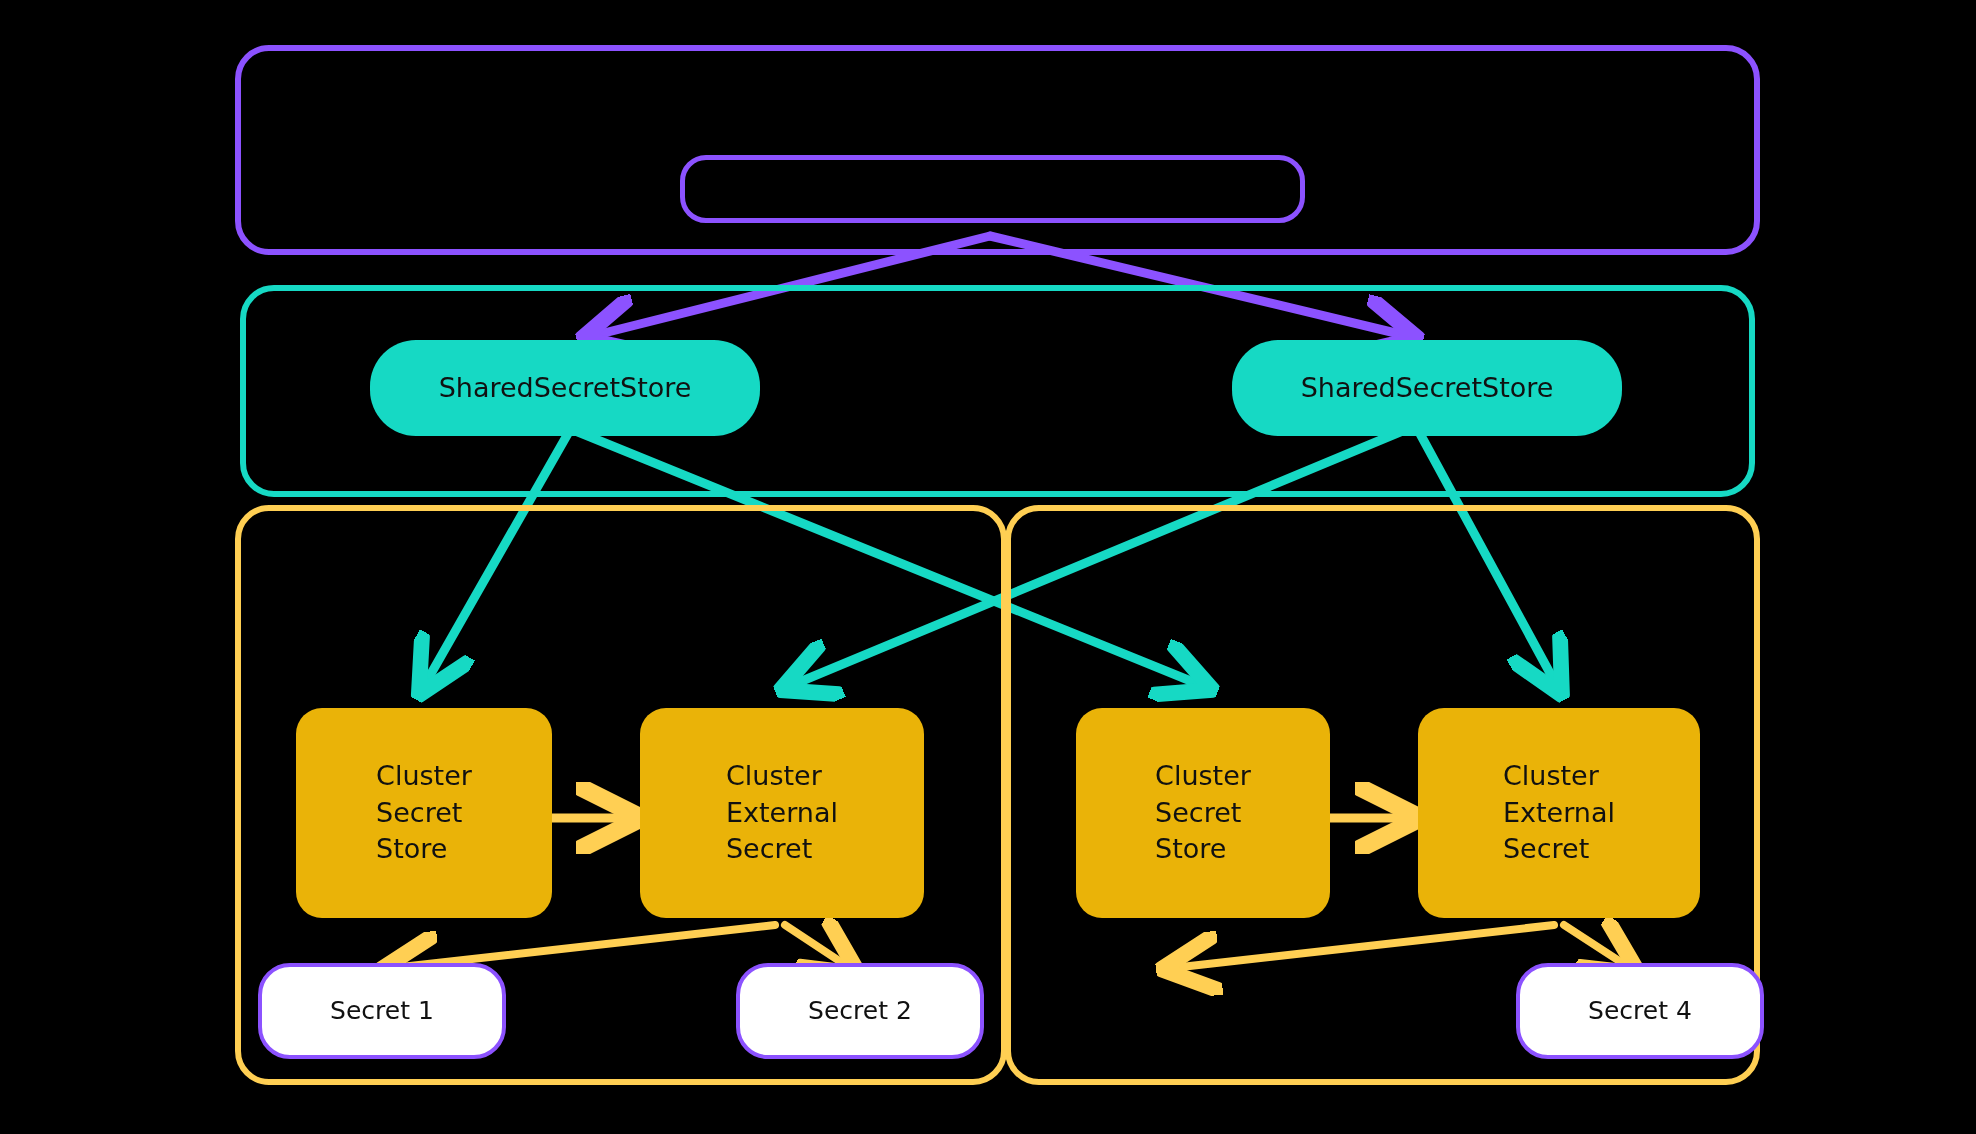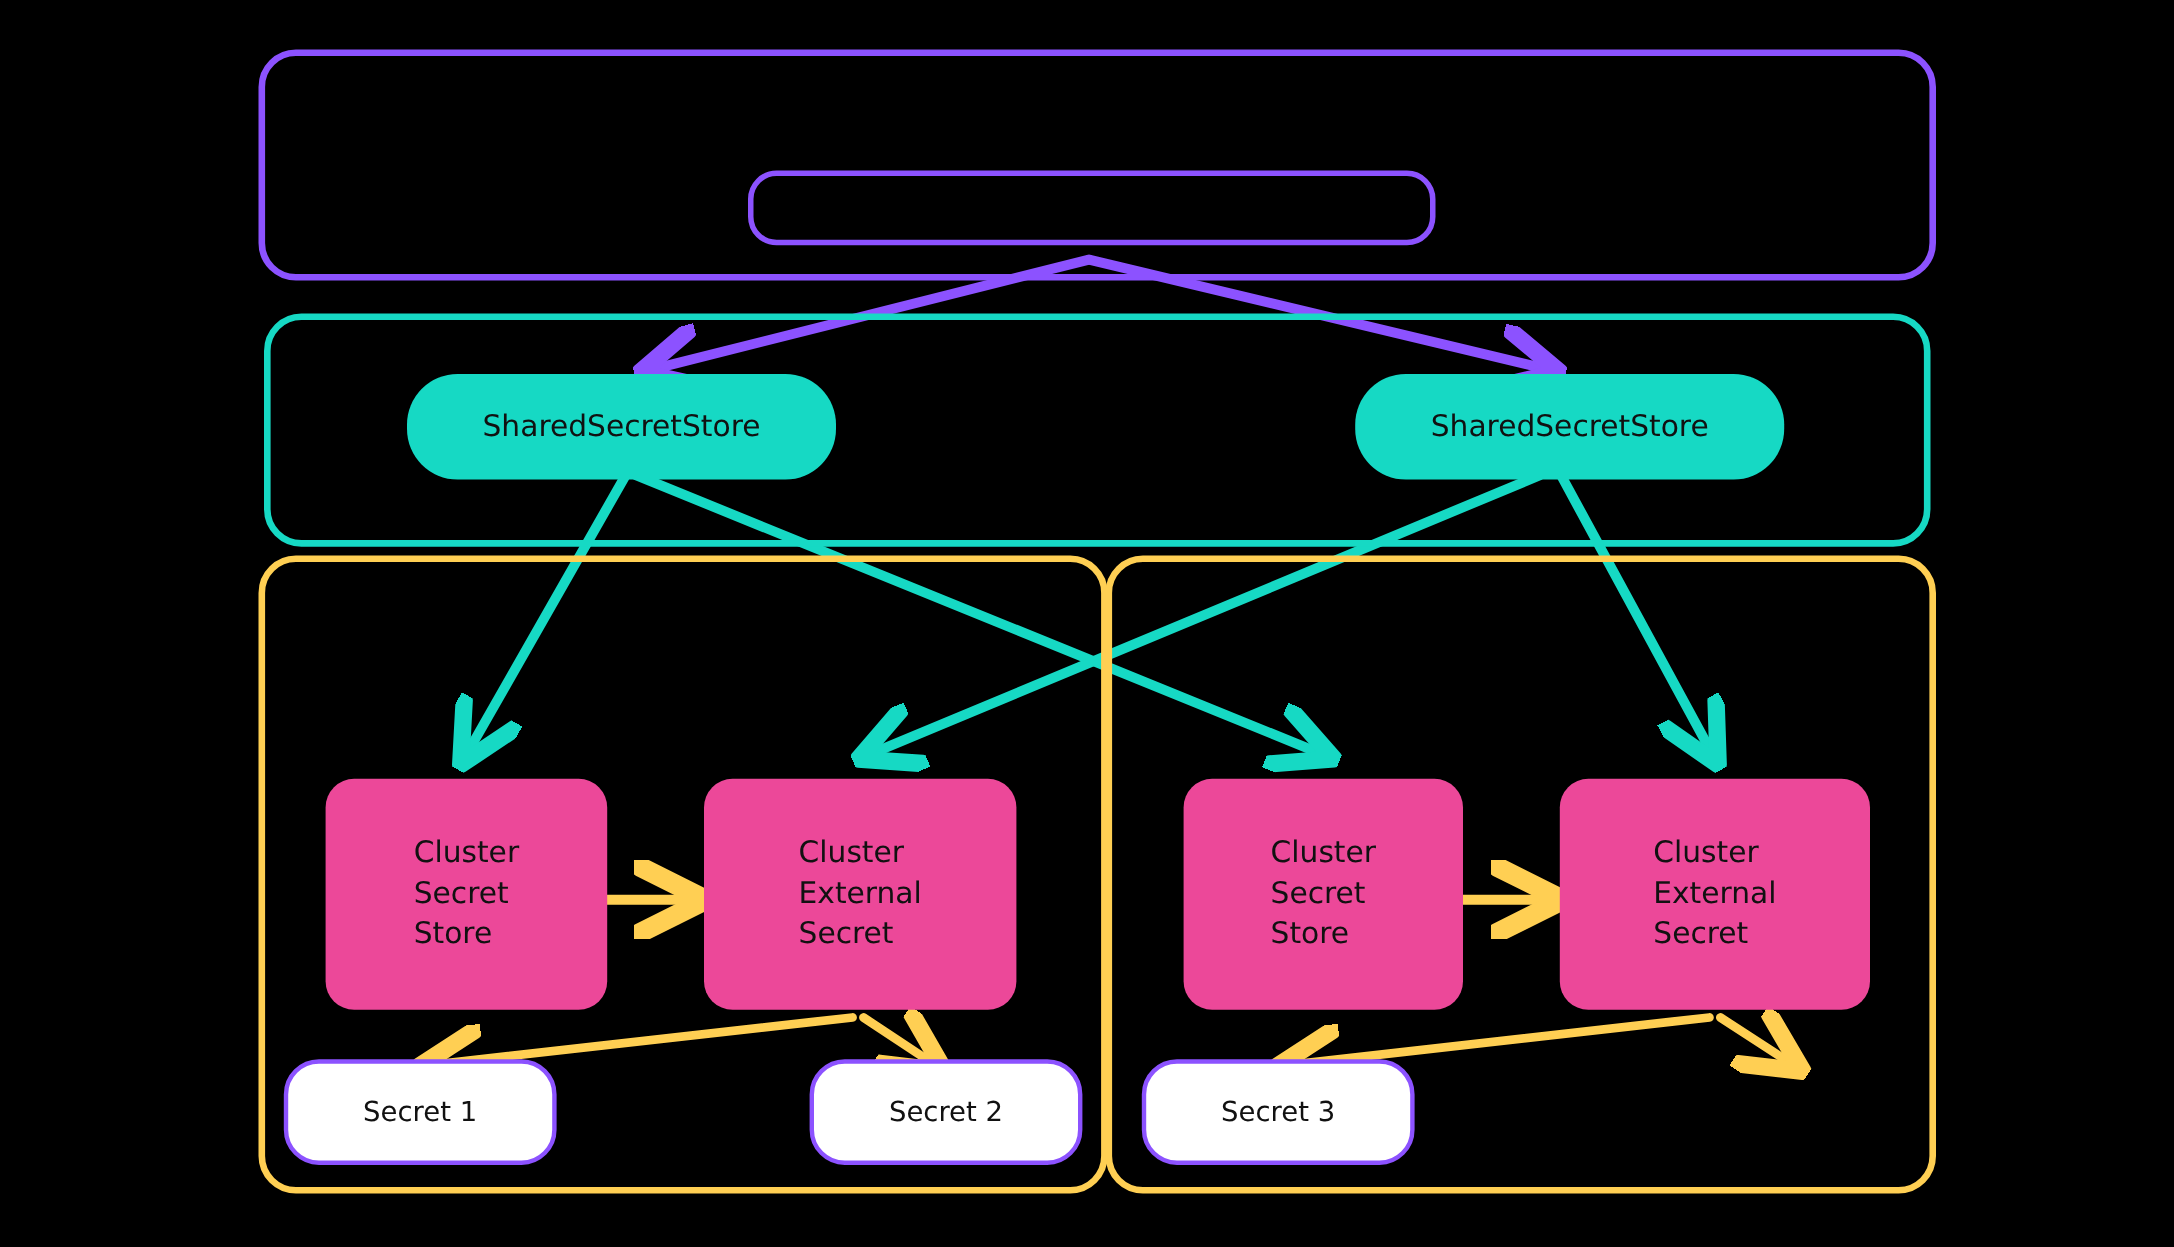--- a/index.html
+++ b/index.html
@@ -64,21 +64,21 @@
     color: #111111;
     line-height: 1.35;
     z-index: 5;
   }
   .node-teal {
     background: #16D9C4;
     border-radius: 46px;
     font-size: 27px;
   }
   .node-yellow {
-    background: #ec4899;
+    background: #eab308;
     border-radius: 26px;
     font-size: 27px;
     white-space: pre-line;
   }
   .node-secret {
     background: #FFFFFF;
     border: 4px solid #8C52FF;
     border-radius: 32px;
     font-size: 25px;
   }
@@ -153,16 +153,16 @@
 Store</div>
 
   <div class="node node-yellow" style="left:1418px; top:708px; width:282px; height:210px;">Cluster
 External
 Secret</div>
 
   <div class="node node-secret" style="left:258px; top:963px; width:248px; height:96px;">Secret 1</div>
 
   <div class="node node-secret" style="left:736px; top:963px; width:248px; height:96px;">Secret 2</div>
 
-  <div class="node node-secret" style="left:1038px; top:963px; width:248px; height:96px;">Secret 3</div>
 
+  <div class="node node-secret" style="left:1516px; top:963px; width:248px; height:96px;">Secret 4</div>
 
 </div>
 
 </body></html>

